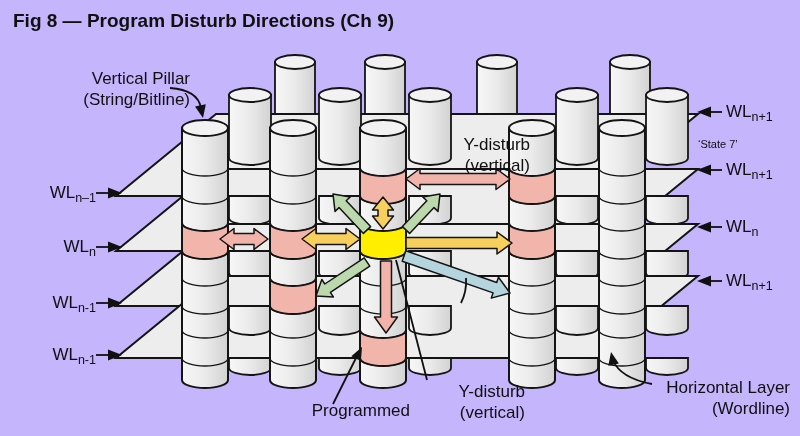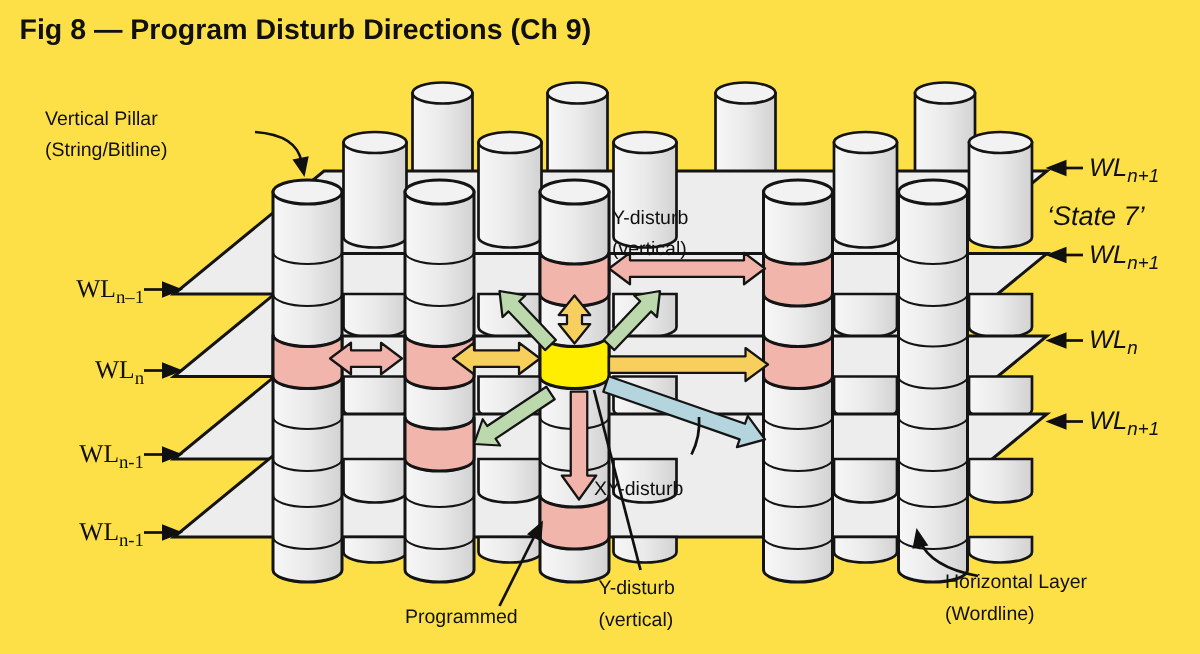--- a/index.html
+++ b/index.html
@@ -1,27 +1,27 @@
 <!DOCTYPE html>
 <html style="--programmed-cell: #ffee00; --disturbed-cell: #f2b5ac; --arrow-yellow: #f6cf5d; --arrow-pink: #f2b3aa; --arrow-green: #bcd9ad; --arrow-blue: #b4d5de; --layer-fill: #ededed; --pillar-fill: #e6e6e6; --outline: #141414;"><head>
 <meta charset="utf-8">
 <style>
   html,body { margin:0; padding:0; background:#fff; }
   #stage {
-    position:relative; width:800px; height:436px; background:#fde047;
+    position:relative; width:800px; height:436px; background:#c4b5fd;
     font-family:"Liberation Sans", sans-serif; color:#101010; overflow:hidden;
   }
   #scene { position:absolute; left:0; top:0; }
-  .lbl { position:absolute; font-size:13px; line-height:21px; text-align:left; white-space:nowrap; }
+  .lbl { position:absolute; font-size:17px; line-height:21px; text-align:right; white-space:nowrap; }
   .title { position:absolute; left:13px; top:10px; font-size:19px; font-weight:bold; white-space:nowrap; }
   .wl { position:absolute; font-size:17px; line-height:20px; white-space:nowrap; }
-  .wl.left { left:22px; width:74px; text-align:right;font-family:Liberation Serif, serif; }
-  .wl.right { left:726px; text-align:left;font-style:italic; }
+  .wl.left { left:22px; width:74px; text-align:right; }
+  .wl.right { left:726px; text-align:left; }
   .sub { font-size:12.5px; position:relative; top:4px; }
-  .small { font-size:18px; }
+  .small { font-size:11px; }
   
   .layer   { fill:var(--layer-fill,#ededed); stroke:var(--outline,#141414); stroke-width:2; }
   .cylbody { fill:url(#cylGrad); stroke:var(--outline,#141414); stroke-width:2; }
   .cyltop  { fill:#f2f2f2; stroke:var(--outline,#141414); stroke-width:2; }
   .bandarc { fill:none; stroke:var(--outline,#141414); stroke-width:1.3; }
   .cellpink   { fill:var(--disturbed-cell,#f2b5ac); stroke:var(--outline,#141414); stroke-width:2; }
   .cellyellow { fill:var(--programmed-cell,#ffee00); stroke:var(--outline,#141414); stroke-width:2; }
   .ay { fill:var(--arrow-yellow,#f6cf5d); stroke:var(--outline,#141414); stroke-width:1.5; stroke-linejoin:round; }
   .ap { fill:var(--arrow-pink,#f2b3aa);  stroke:var(--outline,#141414); stroke-width:1.5; stroke-linejoin:round; }
   .ag { fill:var(--arrow-green,#bcd9ad); stroke:var(--outline,#141414); stroke-width:1.5; stroke-linejoin:round; }
@@ -232,21 +232,20 @@
 
   <div class="lbl" style="left:408px; top:134px; width:122px;">
     <div>Y-disturb</div>
     <div>(vertical)</div>
   </div>
 
   <div class="lbl" style="left:407px; top:198px; width:126px;">
   </div>
 
   <div class="lbl" style="left:396px; top:315px; width:126px;">
-    <div>XY-disturb</div>
   </div>
 
   <div class="lbl" style="left:399px; top:381px; width:126px;">
     <div>Y-disturb</div>
     <div>(vertical)</div>
   </div>
 
   <div class="lbl" style="left:270px; top:400px; width:140px;">Programmed</div>
 
   <div class="lbl" style="left:630px; top:377px; width:160px;">

